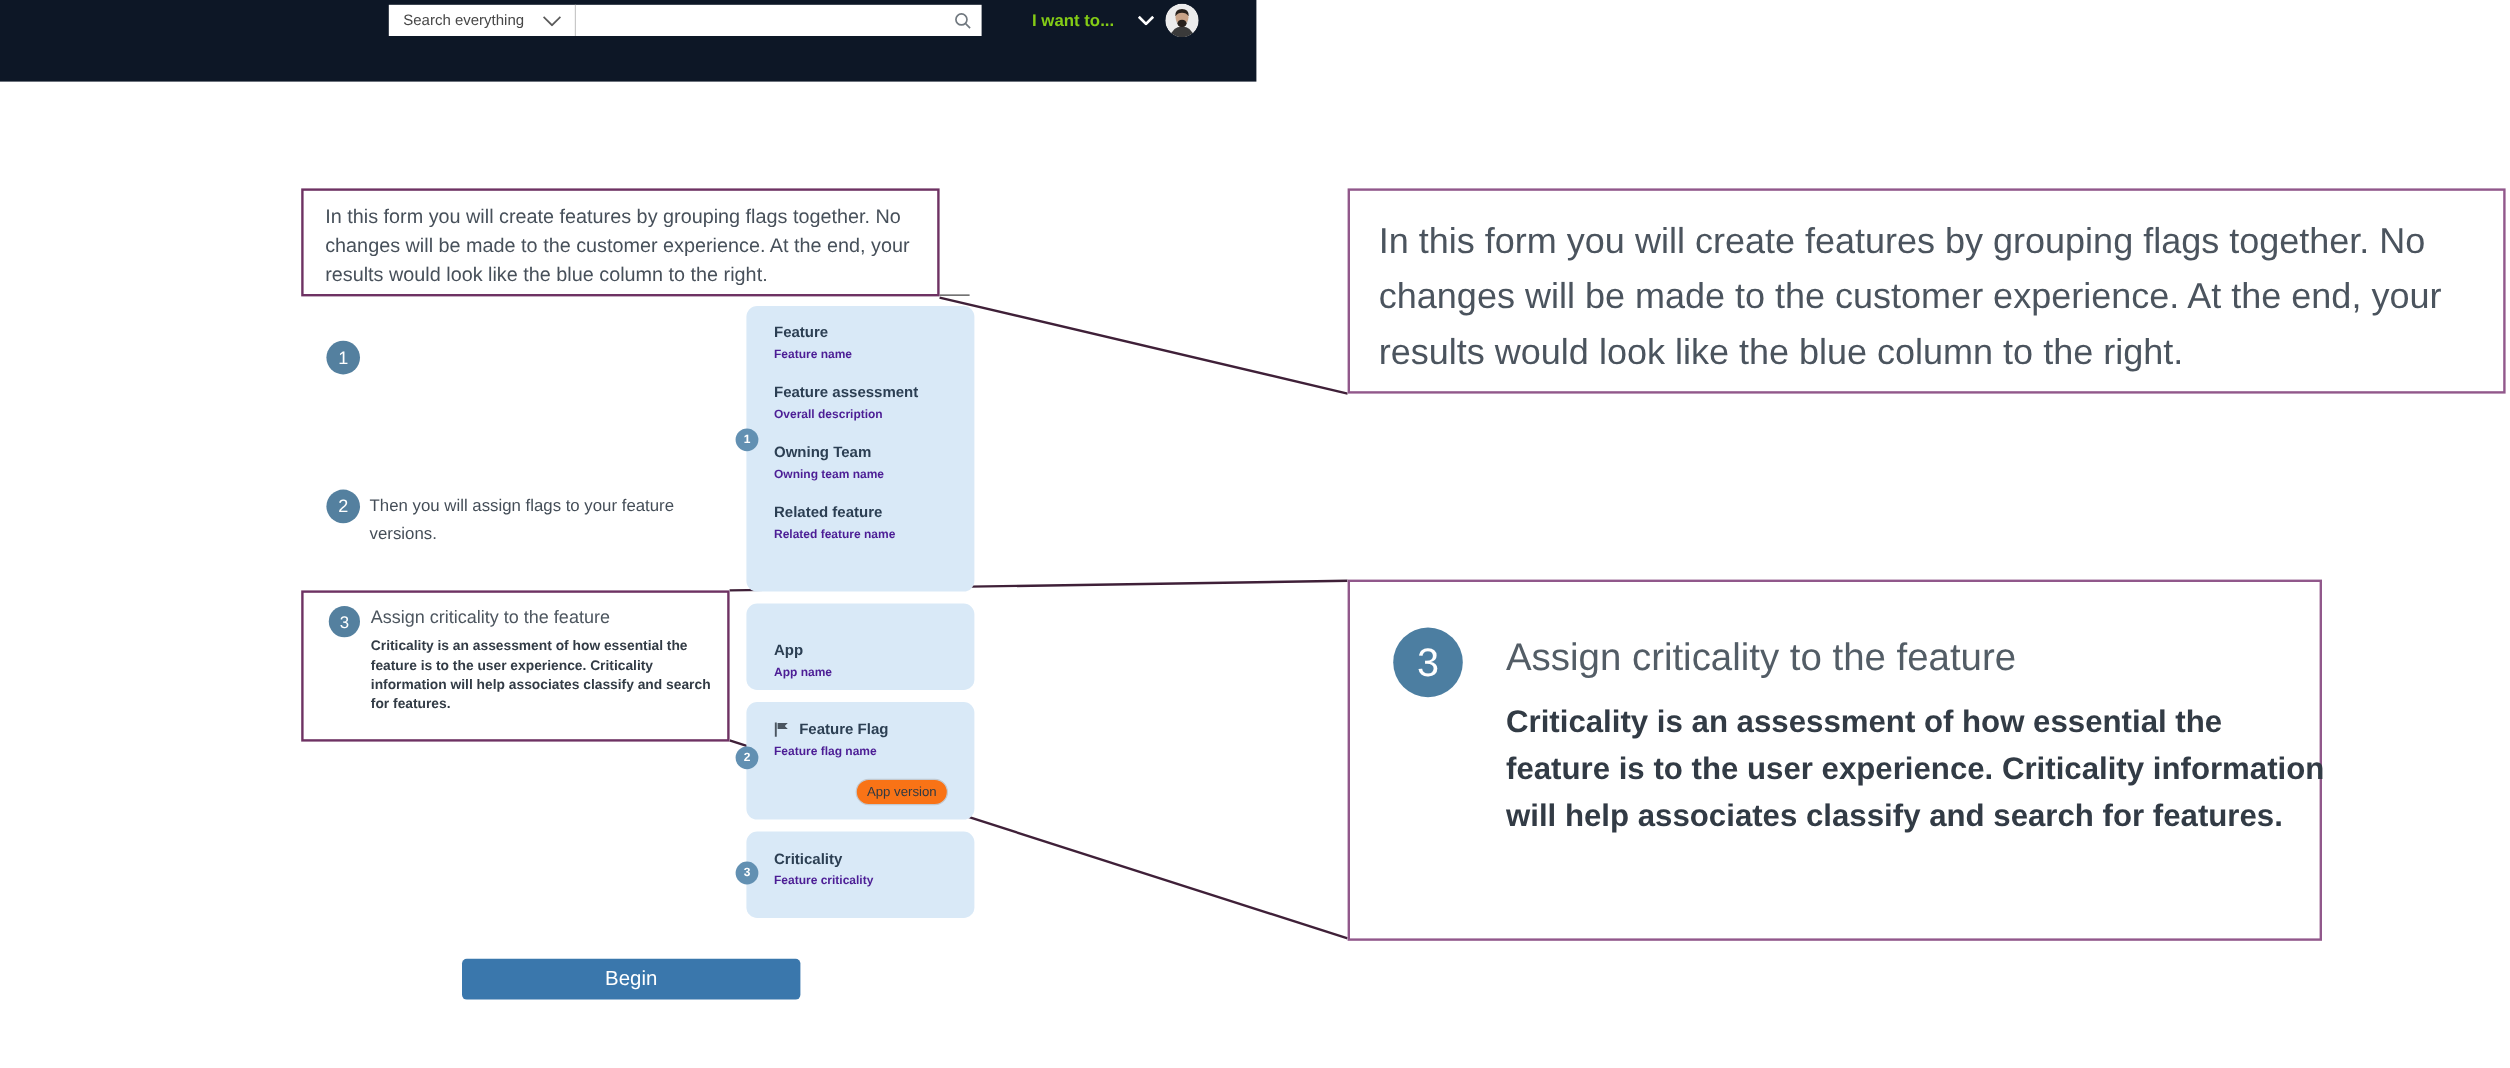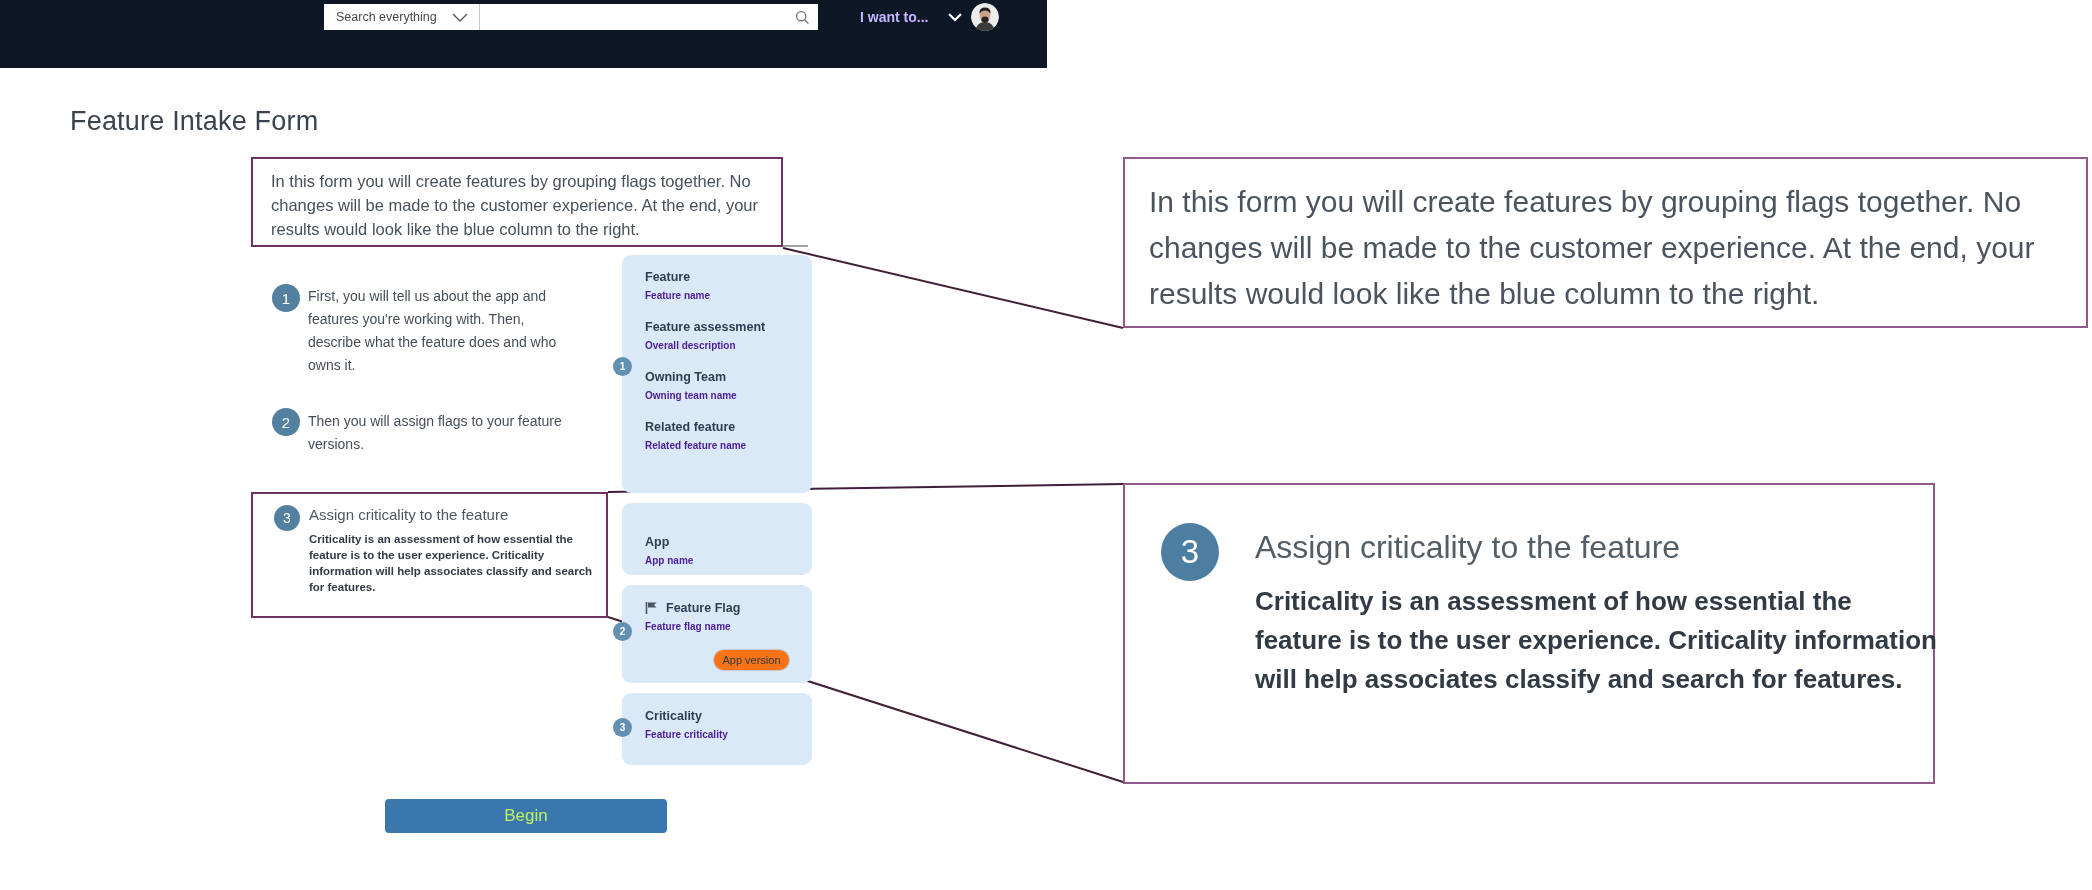--- a/index.html
+++ b/index.html
@@ -8,21 +8,21 @@
     font-family:"Liberation Sans", sans-serif;color:#454e58;
   }
   
   .topbar{position:absolute;left:0;top:0;width:1047px;height:68px;background:#0d1726;}
   .searchbox{position:absolute;left:324px;top:4px;width:494px;height:26px;background:#ffffff;display:flex;align-items:center;}
   .search-cat{display:flex;align-items:center;justify-content:space-between;width:156px;height:100%;padding:0 11px 0 12px;box-sizing:border-box;border-right:1px solid #c8c8c8;cursor:pointer;}
   .search-cat-label{font-size:12.5px;color:#474747;white-space:nowrap;}
   .search-input{flex:1;height:100%;border:none;outline:none;font-size:13px;padding:0 8px;color:#333;background:transparent;}
   .search-btn{width:32px;height:100%;display:flex;align-items:center;justify-content:center;background:transparent;border:none;cursor:pointer;padding:0;}
   .iwant{position:absolute;left:860px;top:6px;height:22px;display:flex;align-items:center;gap:20px;cursor:pointer;}
-  .iwant-label{font-size:14px;font-weight:bold;color:#c4b5fd;white-space:nowrap;}
+  .iwant-label{font-size:14px;font-weight:bold;color:#84cc16;white-space:nowrap;}
   .avatar{position:absolute;left:971px;top:3px;width:28px;height:28px;border-radius:50%;overflow:hidden;cursor:pointer;}
   
   .page-title{position:absolute;left:70px;top:106px;font-size:27px;font-weight:300;color:#3a434e;letter-spacing:.2px;}
   
   .callout{position:absolute;border:2px solid #6e3263;background:#ffffff;box-sizing:border-box;}
   .callout-big{position:absolute;border:2px solid #91588b;background:#ffffff;box-sizing:border-box;}
   .intro-box{left:251px;top:157px;width:532px;height:90px;padding:10px 18px;}
   .intro-text{font-size:16.5px;line-height:24px;color:#47505a;max-width:494px;}
   .intro-big{left:1123px;top:157px;width:965px;height:171px;padding:20px 24px;}
   .intro-big-text{font-size:30px;line-height:46px;color:#4b545e;max-width:912px;}
@@ -48,21 +48,21 @@
   .pair{margin-bottom:19px;}
   .pair-label{font-size:12.5px;font-weight:bold;color:#2c3f53;margin-bottom:6px;}
   .pair-value{font-size:10px;font-weight:bold;color:#4c1d95;}
   .flag-row{display:flex;align-items:flex-end;gap:8px;margin-bottom:6px;}
   .badge{position:absolute;left:-9px;width:19px;height:19px;border-radius:50%;background:#6290b2;color:#fff;
     font-size:10px;font-weight:bold;display:flex;align-items:center;justify-content:center;}
   .pill{position:absolute;left:91px;top:64px;width:77px;height:22px;background:#f97316;border:1.5px solid #c2c9d0;
     border-radius:12px;display:flex;align-items:center;justify-content:center;font-size:11px;color:#2f3a44;box-sizing:border-box;}
   
   .begin-btn{position:absolute;left:385px;top:799px;width:282px;height:34px;background:#3a77ac;border:none;border-radius:4px;
-    color:#bef264;font-size:17px;font-family:"Liberation Sans",sans-serif;display:flex;align-items:center;justify-content:center;cursor:pointer;}
+    color:#ffffff;font-size:17px;font-family:"Liberation Sans",sans-serif;display:flex;align-items:center;justify-content:center;cursor:pointer;}
   
   .overlay{position:absolute;left:0;top:0;width:2092px;height:890px;pointer-events:none;}
 </style>
 </head>
 <body>
 
 <div class="canvas">
 
   <div class="topbar">
     <div class="searchbox">
@@ -104,39 +104,37 @@
           <path d="M4,28 Q6,19 14,19 Q22,19 24,28 Z" fill="#3a3a3a"></path>
           <ellipse cx="14" cy="11.5" rx="5.4" ry="6" fill="#c9a387"></ellipse>
           <path d="M8.4,10.5 Q8.2,4.6 14,4.6 Q19.8,4.6 19.6,10.5 Q17.5,7.6 14,7.6 Q10.5,7.6 8.4,10.5 Z" fill="#28211c"></path>
           <path d="M9.2,12.5 Q9.6,19.5 14,19.5 Q18.4,19.5 18.8,12.5 Q18.8,18 14,18 Q9.2,18 9.2,12.5 Z" fill="#28211c"></path>
           <ellipse cx="14" cy="16.4" rx="3.6" ry="3" fill="#28211c"></ellipse>
         </g>
       </svg>
     </div>
   </div>
 
-  <div class="page-title">Feature Intake Form</div>
 
   <svg class="overlay">
     <line x1="750" y1="246" x2="808" y2="246" stroke="#444444" stroke-width="1"></line>
     <line x1="783" y1="248" x2="1123" y2="328" stroke="#3f2038" stroke-width="2"></line>
     <line x1="608" y1="492" x2="1123" y2="484" stroke="#3f2038" stroke-width="2"></line>
     <line x1="608" y1="617" x2="1123" y2="782" stroke="#3f2038" stroke-width="2"></line>
   </svg>
 
   <div class="callout intro-box">
     <div class="intro-text">In this form you will create features by grouping flags together. No changes will be made to the customer experience. At the end, your results would look like the blue column to the right.</div>
   </div>
 
   <div class="callout-big intro-big">
     <div class="intro-big-text">In this form you will create features by grouping flags together. No changes will be made to the customer experience. At the end, your results would look like the blue column to the right.</div>
   </div>
 
   <div class="step-circle" style="left:272px;top:284px;">1</div>
-  <div class="step-text" style="left:308px;top:285px;width:272px;">First, you will tell us about the app and features you're working with. Then, describe what the feature does and who owns it.</div>
 
   <div class="step-circle" style="left:272px;top:408px;">2</div>
   <div class="step-text" style="left:308px;top:410px;width:262px;">Then you will assign flags to your feature versions.</div>
 
   <div class="callout step3-box">
     <div class="step3-circle">3</div>
     <div class="step3-title">Assign criticality to the feature</div>
     <div class="step3-body">Criticality is an assessment of how essential the feature is to the user experience. Criticality information will help associates classify and search for features.</div>
   </div>
 

